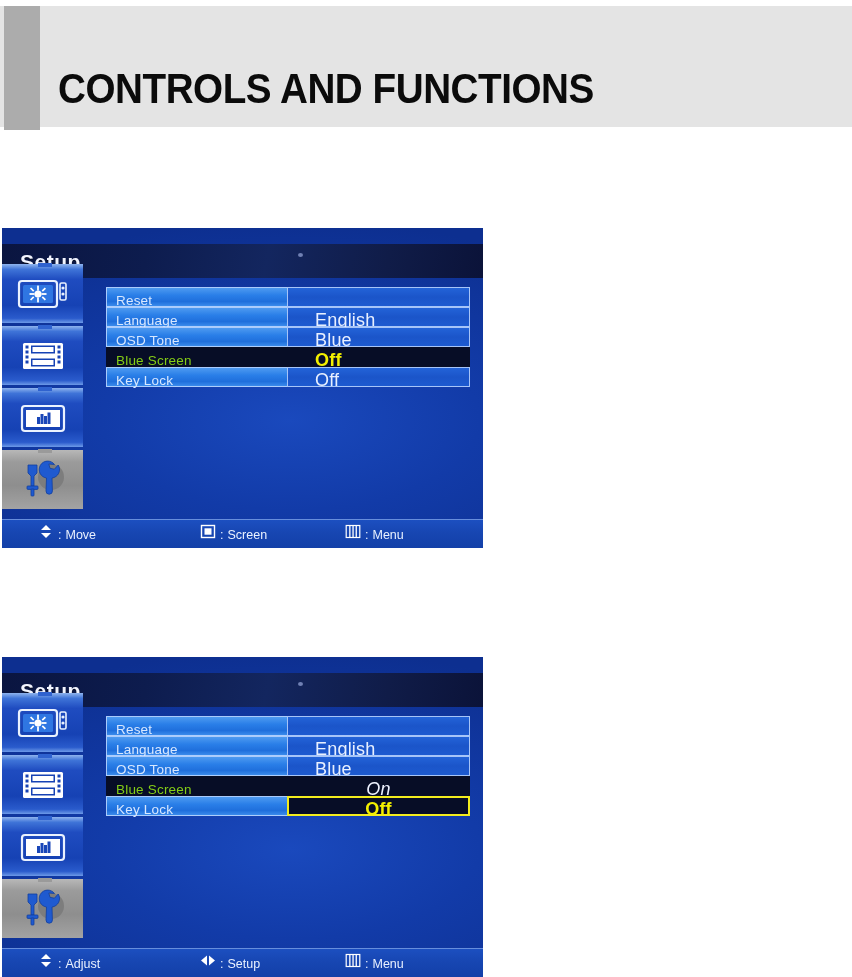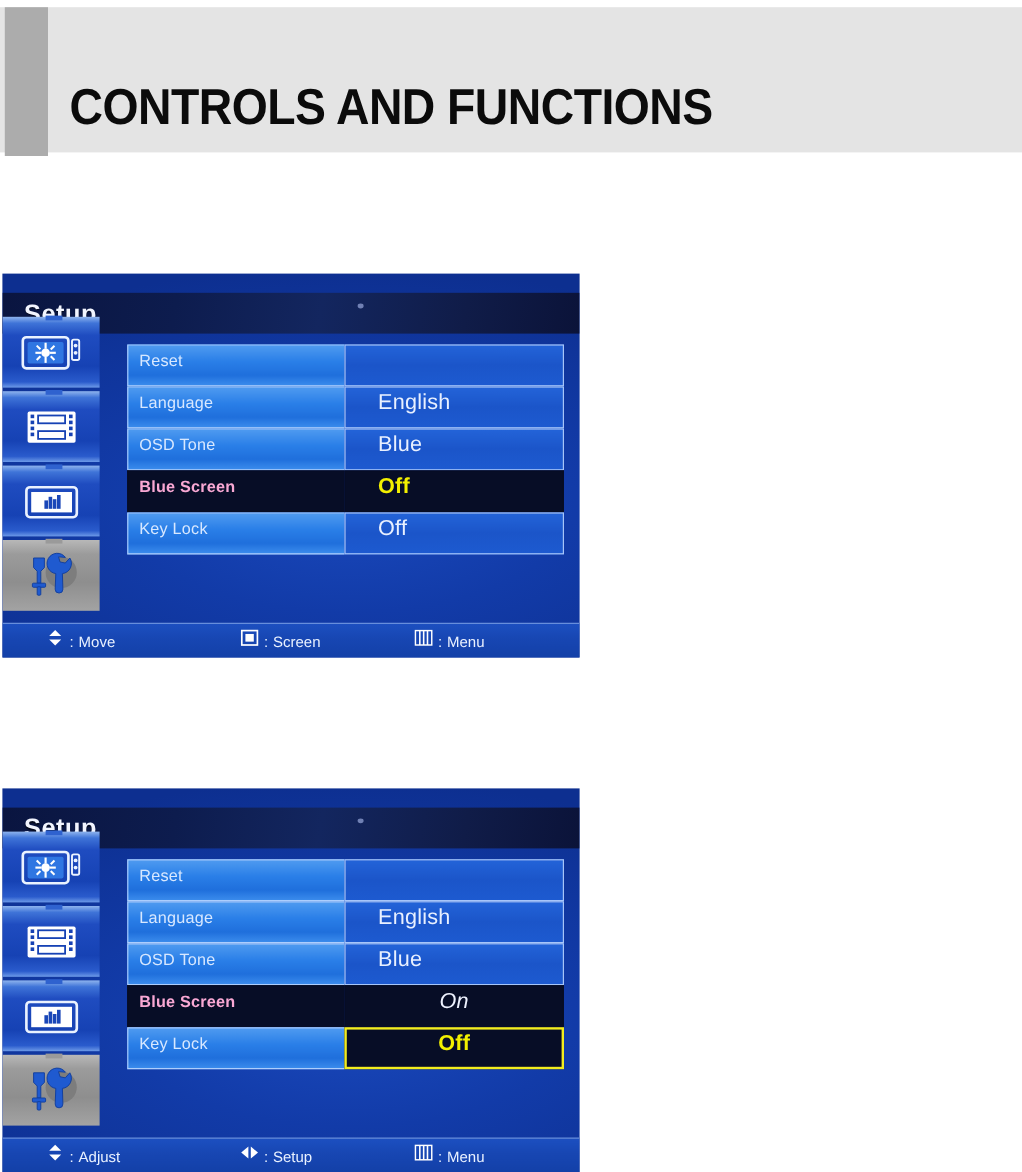--- a/index.html
+++ b/index.html
@@ -110,21 +110,21 @@
   .side-icon { width: 56px; height: 40px; display:block; }
 
   
   .osd-table {
     position: absolute;
     left: 104px; top: 59px;
     width: 364px;
   }
   .osd-row {
     position: relative;
-    height: 35px;
+    height: 20px;
     display: flex;
   }
   .cell-label {
     width: 181px;
     box-sizing: border-box;
     border: 1px solid rgba(190,215,255,0.85);
     border-right: none;
     background: linear-gradient(180deg, #4e9af0 0%, #2a7fe8 40%, #1f6fdc 75%, #3a8bec 100%);
     color: #d8e8ff;
     font-size: 13.5px;
@@ -143,22 +143,22 @@
     line-height: 25px;
     padding-left: 27px;
     white-space: nowrap;
     letter-spacing: 0.2px;
   }
 
   
   .osd-row.sel .cell-label {
     background: #070d26;
     border-color: #070d26;
-    color: #f9a8d4;
-    font-weight: bold;
+    color: #84cc16;
+    font-weight: normal;
   }
   .osd-row.sel .cell-value {
     background: #070d26;
     border-color: #070d26;
     color: #f3f000;
     font-weight: bold;
   }
   .osd-row.sel-on .cell-value {
     color: #eef2ff;
     font-weight: normal;

